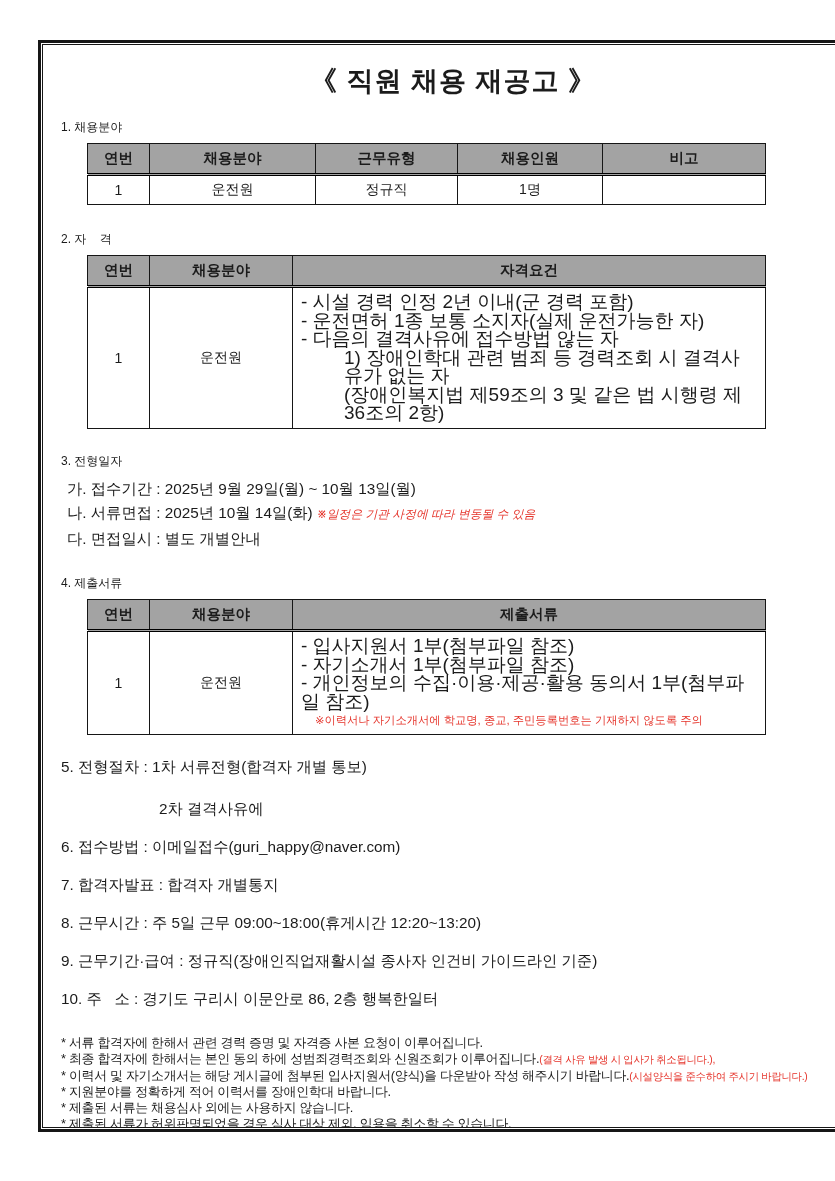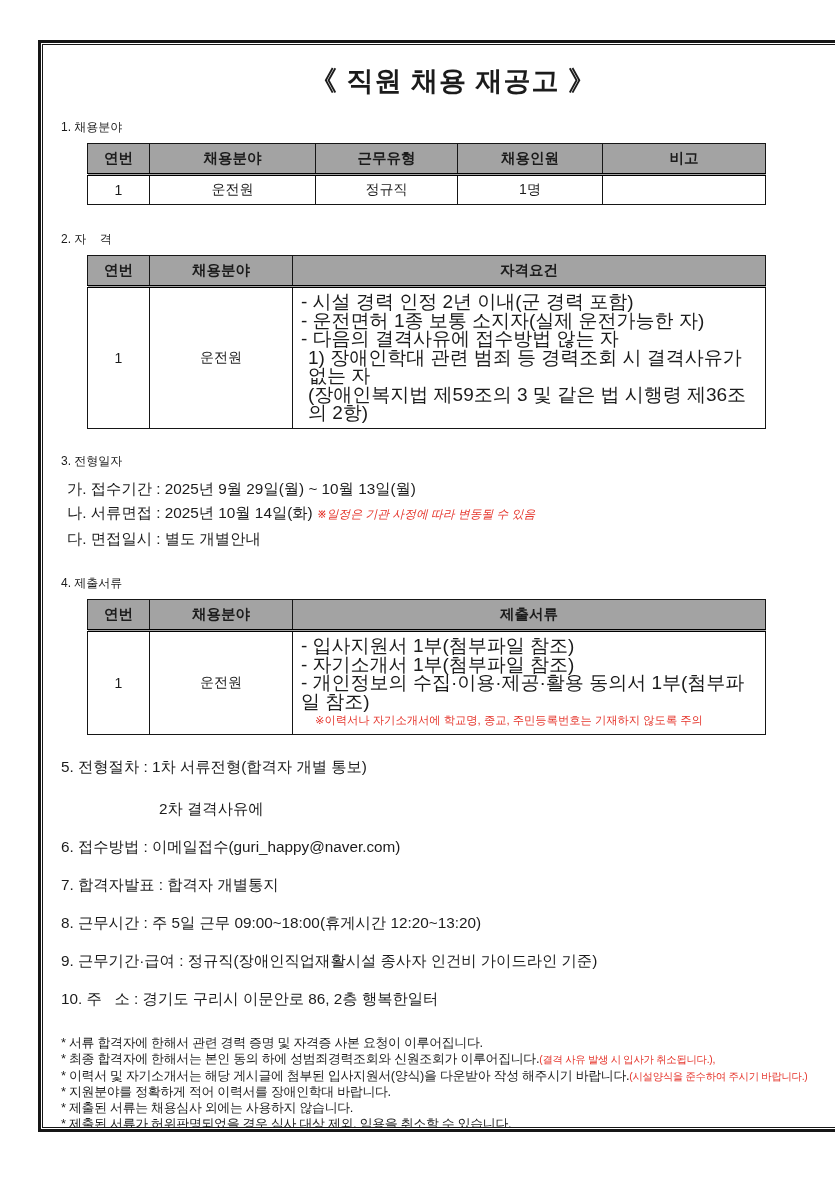--- a/index.html
+++ b/index.html
@@ -12,21 +12,21 @@
   .frame-inner{position:absolute;inset:1px;border:1px solid #161616;box-sizing:border-box;padding:12px 8px 0 18px;overflow:hidden;}
   .title{text-align:center;font-size:27px;font-weight:bold;letter-spacing:1px;margin:6px 0 20px 0;}
   .sec{margin-bottom:0;}
   .sec-heading{font-size:12px;margin:0 0 7px 0;white-space:pre-wrap;}
   table{border-collapse:collapse;margin-left:26px;width:678px;table-layout:fixed;font-size:14px;}
   th{background:#a3a3a3;border:1px solid #161616;border-bottom:3px double #000;font-weight:bold;height:27px;padding:1px 4px;font-size:14.5px;}
   td{border:1px solid #161616;padding:3px 6px;vertical-align:middle;}
   .c{text-align:center;}
   .cell-lines{padding:5px 8px;}
   .req-line{line-height:18.5px;font-size:19px;white-space:pre-wrap;}
-  .indent{padding-left:7px;}
+  .indent{padding-left:7px;margin-left:36px;}
   .red-note{color:#e5332a;font-size:11.3px;padding-left:14px;line-height:18px;}
   .gap26{height:26px;}
   .gap20{height:20px;}
   .gap24{height:24px;}
   .s3-line{margin-left:6px;font-size:15.3px;line-height:24.5px;white-space:pre-wrap;}
   .red12{color:#e5332a;font-size:11.8px;font-style:italic;}
   .numline{font-size:15.3px;margin:0 0 14px 0;line-height:24px;white-space:pre-wrap;}
   .numline2{font-size:15.3px;margin:0 0 14px 98px;line-height:24px;white-space:pre-wrap;}
   .notes{margin-top:24px;font-size:12.9px;letter-spacing:-0.3px;}
   .note-line{white-space:nowrap;line-height:15.8px;}

